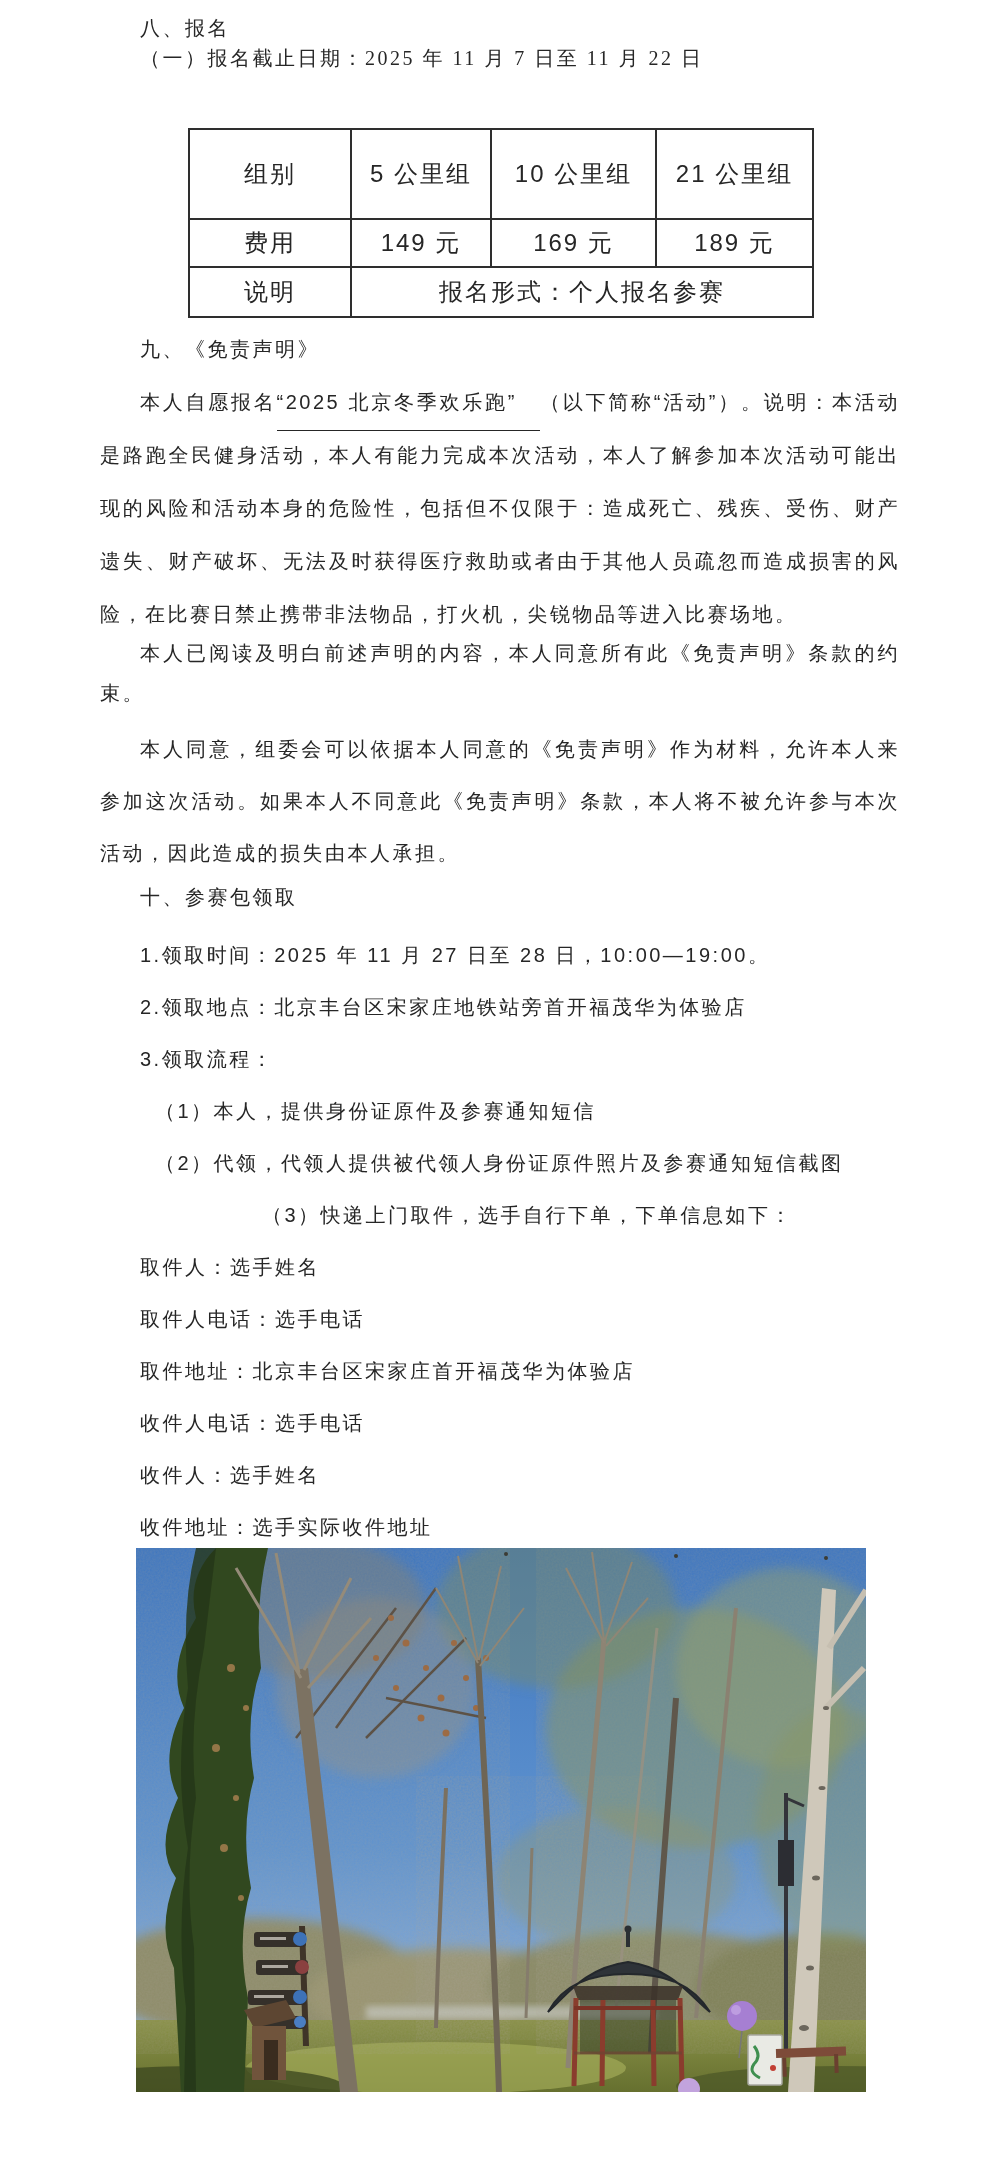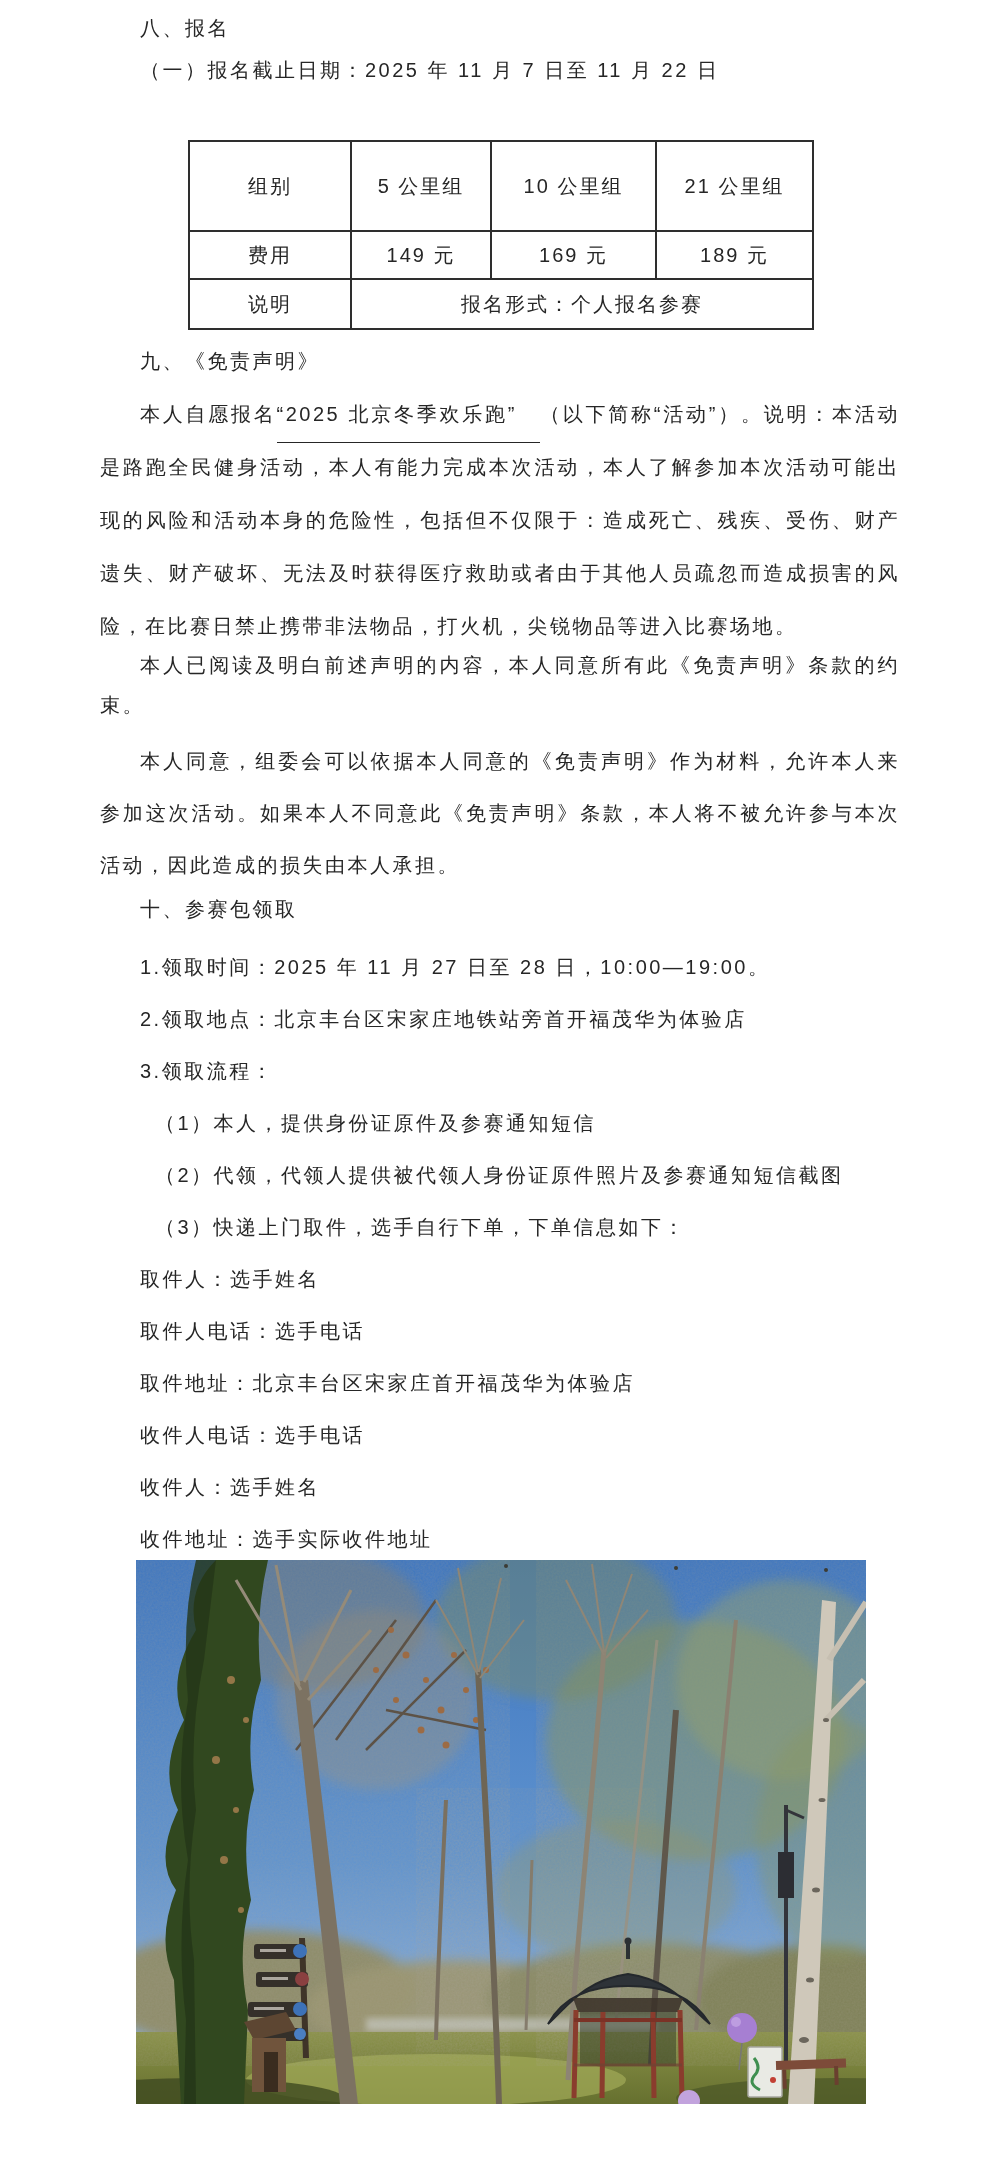--- a/index.html
+++ b/index.html
@@ -35,42 +35,42 @@
     border-collapse:collapse;
     margin:57px 0 0 88px;
     table-layout:fixed;
     width:624px;
     letter-spacing:2px;
   }
   table.fee td{
     border:2px solid #2e2e2e;
     text-align:center;
     vertical-align:middle;
-    font-size:20px;
+    font-size:24px;
     padding:0;
   }
   tr.row-head td{ height:88px; }
   tr.row-fee td{ height:46px; }
   tr.row-note td{ height:48px; }
   .photo-wrap{
     margin:8px 0 0 36px;
     width:730px;
     height:544px;
     overflow:hidden;
     line-height:0;
   }
   .photo-wrap svg{ width:730px; height:544px; display:block; }
 </style>
 </head>
 <body>
 
 <div class="doc">
 
   <div class="ln" style="margin-top:15px;">八、报名</div>
-  <div class="ln" style="margin-top:16px;">（一）报名截止日期：2025 年 11 月 7 日至 11 月 22 日</div>
+  <div class="ln" style="margin-top:4px;font-family:Liberation Serif, serif;">（一）报名截止日期：2025 年 11 月 7 日至 11 月 22 日</div>
 
   <table class="fee">
     <colgroup>
         <col style="width:162px">
         <col style="width:140px">
         <col style="width:165px">
         <col style="width:157px">
       </colgroup>
     <tbody>
       <tr class="row-head">
@@ -101,21 +101,21 @@
   <div class="para p3">本人同意，组委会可以依据本人同意的《免责声明》作为材料，允许本人来参加这次活动。如果本人不同意此《免责声明》条款，本人将不被允许参与本次活动，因此造成的损失由本人承担。</div>
 
   <div class="ln" style="margin-top:5px;">十、参赛包领取</div>
 
   <div class="ln" style="margin-top:32px;">1.领取时间：2025 年 11 月 27 日至 28 日，10:00—19:00。</div>
   <div class="ln" style="margin-top:26px;">2.领取地点：北京丰台区宋家庄地铁站旁首开福茂华为体验店</div>
   <div class="ln" style="margin-top:26px;">3.领取流程：</div>
 
   <div class="ln sub" style="margin-top:26px;">（1）本人，提供身份证原件及参赛通知短信</div>
   <div class="ln sub" style="margin-top:26px;">（2）代领，代领人提供被代领人身份证原件照片及参赛通知短信截图</div>
-  <div class="ln sub" style="margin-top:26px;">（3）快递上门取件，选手自行下单，下单信息如下：</div>
+  <div class="ln sub" style="margin-top:26px;text-align:center;">（3）快递上门取件，选手自行下单，下单信息如下：</div>
 
   <div class="ln" style="margin-top:26px;">取件人：选手姓名</div>
   <div class="ln" style="margin-top:26px;">取件人电话：选手电话</div>
   <div class="ln" style="margin-top:26px;">取件地址：北京丰台区宋家庄首开福茂华为体验店</div>
   <div class="ln" style="margin-top:26px;">收件人电话：选手电话</div>
   <div class="ln" style="margin-top:26px;">收件人：选手姓名</div>
   <div class="ln" style="margin-top:26px;">收件地址：选手实际收件地址</div>
 
   <div class="photo-wrap">
     <svg viewBox="0 0 730 544" preserveAspectRatio="none">

